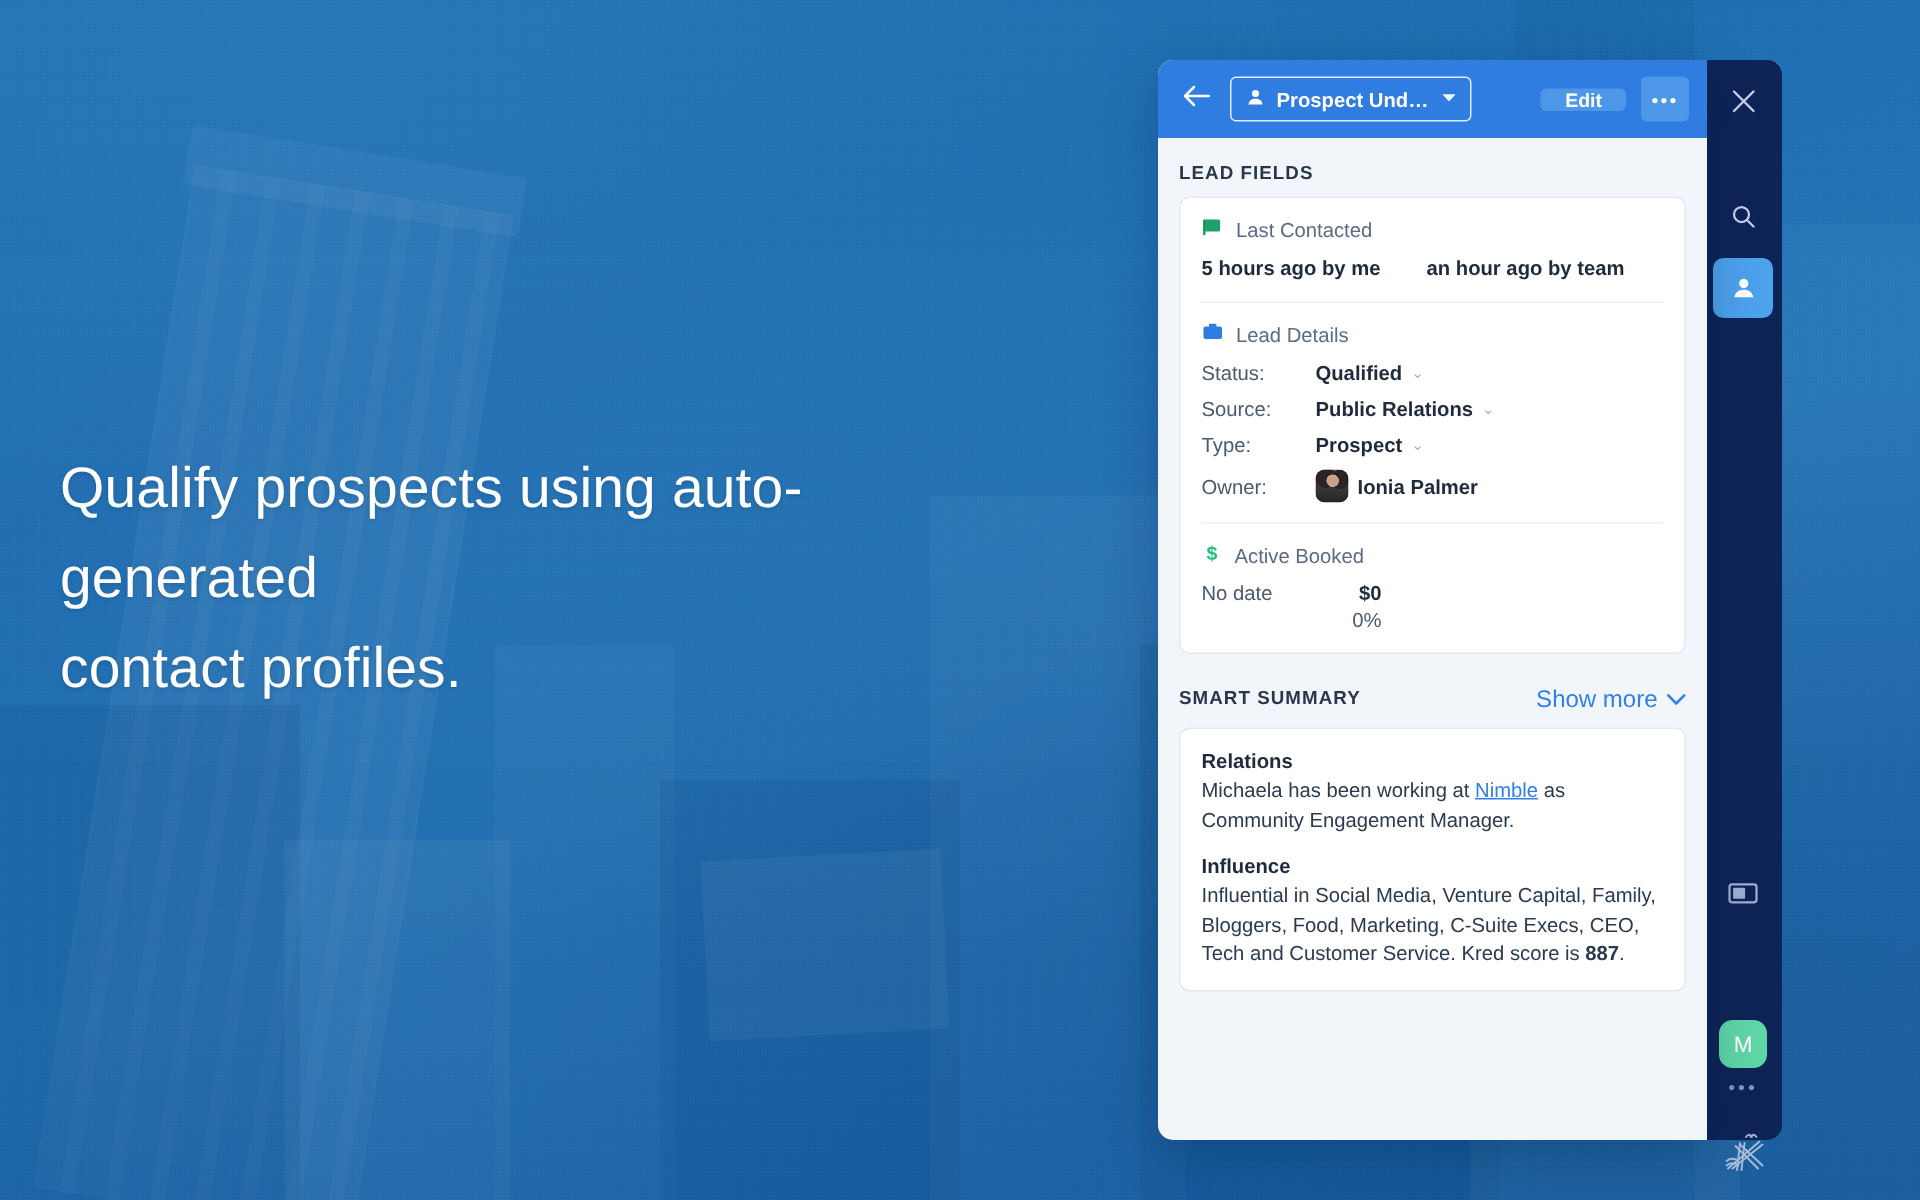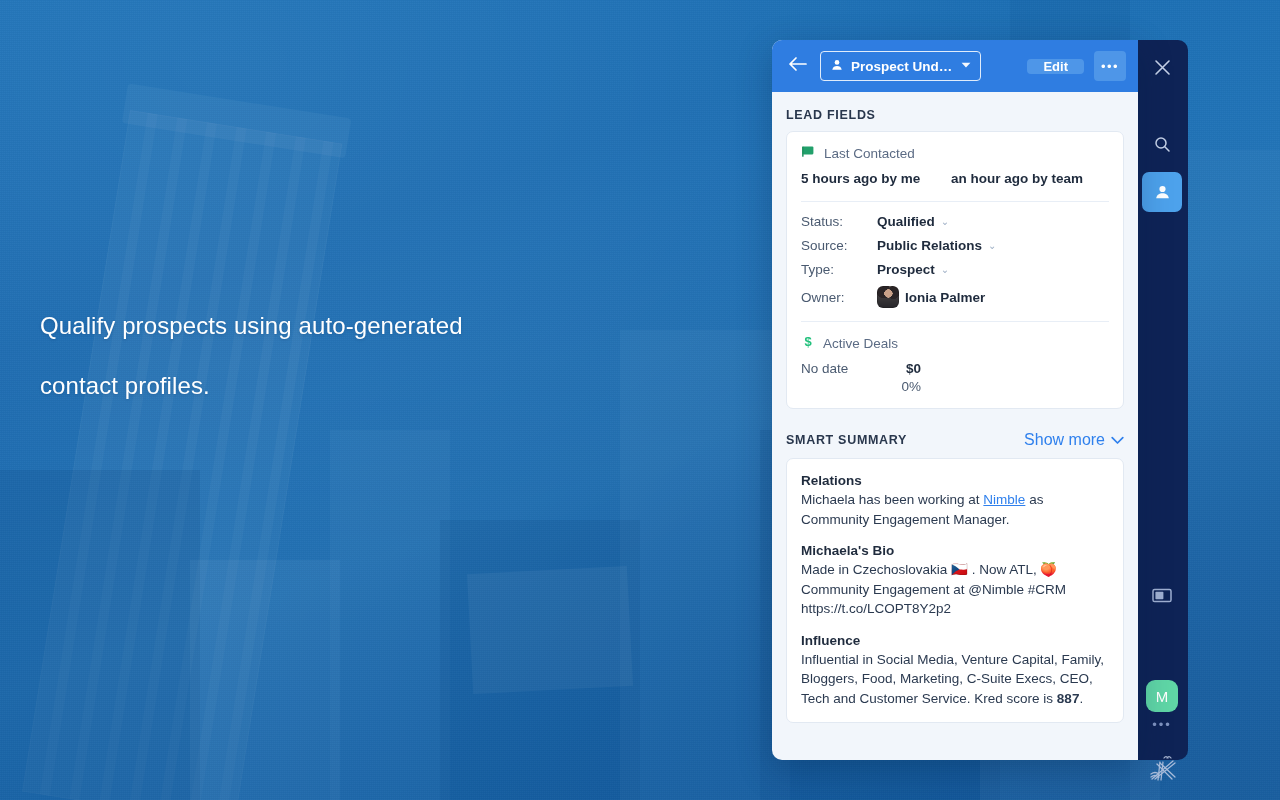--- a/index.html
+++ b/index.html
@@ -47,21 +47,21 @@
   }
   .haze {
     position:absolute; inset:0;
     background: linear-gradient(180deg, rgba(28,112,180,0.55) 0%, rgba(24,100,168,0.35) 45%, rgba(20,92,160,0.55) 100%);
   }
 
   
   #hero {
     position: absolute; left: 40px; top: 296px; width: 660px;
     color: #ffffff;
-    font-size: 24px;
+    font-size: 38px;
     font-weight: 300;
     line-height: 60px;
     letter-spacing: 0.1px;
     text-shadow: 0 1px 3px rgba(0,40,80,0.18);
   }
 
   
   #rail {
     position: absolute; left: 1136px; top: 40px; width: 52px; height: 720px;
     background: #0e2356;
@@ -123,21 +123,21 @@
     font-size: 13px; font-weight: 700;
     display:flex; align-items:center; justify-content:center;
   }
   #more-btn {
     width: 32px; height: 30px; border-radius: 4px; background: #4e96e8;
     color:#fff; display:flex; align-items:center; justify-content:center;
     font-size: 13px; letter-spacing: 1.5px; line-height: 1;
   }
 
   .section-head {
-    display:flex; align-items:center; justify-content:space-between;
+    display:flex; justify-content:space-between;
     padding: 16px 14px 9px 14px;
   }
   .section-title {
     font-size: 12.5px; font-weight: 700; color:#29374d; letter-spacing: 0.7px;
   }
   #show-more {
     display:flex; align-items:center; gap:6px;
     font-size: 16px; color:#2f80ed; font-weight: 400;
   }
 
@@ -352,20 +352,29 @@
         <span>Last Contacted</span>
       </div>
 
       <div class="lc-row">
         <div class="a">5 hours ago by me</div>
         <div>an hour ago by team</div>
       </div>
 
       <div class="hr"></div>
 
+      <div class="grp-head">
+        <span>
+          <svg width="15" height="15" viewBox="0 0 15 15">
+              <rect x="5" y="1.8" width="5" height="2.4" rx="0.8" fill="#2f7de1"></rect>
+              <rect x="1.3" y="3.6" width="12.4" height="8.4" rx="1.4" fill="#2f7de1"></rect>
+            </svg>
+        </span>
+        <span>Lead Details</span>
+      </div>
 
       <div class="fld">
         <div class="k">Status:</div>
         <div class="v">
           <span>Qualified</span>
           <span class="chev">⌄</span>
         </div>
       </div>
 
       <div class="fld">
@@ -393,21 +402,21 @@
       </div>
 
       <div class="hr"></div>
 
       <div class="grp-head">
         <span>
           <svg width="14" height="15" viewBox="0 0 14 15">
               <text x="7" y="12.2" text-anchor="middle" font-family="Liberation Sans, sans-serif" font-size="13" font-weight="700" fill="#22c07c">$</text>
             </svg>
         </span>
-        <span>Active Deals</span>
+        <span>Active Booked</span>
       </div>
 
       <div class="deal-row">
         <div class="deal-date">No date</div>
         <div class="deal-right">
           <div class="deal-amt">$0</div>
           <div class="deal-pct">0%</div>
         </div>
       </div>
 
@@ -427,24 +436,20 @@
   </div>
 
   <div class="card">
     <div class="card-pad" style="padding:14px">
 
       <div class="sum-block">
         <div class="sum-h">Relations</div>
         <div class="sum-p"><span>Michaela has been working at </span><a href="#">Nimble</a><span> as Community Engagement Manager.</span></div>
       </div>
 
-      <div class="sum-block">
-        <div class="sum-h">Michaela's Bio</div>
-        <div class="sum-p">Made in Czechoslovakia 🇨🇿 . Now ATL, 🍑 Community Engagement at @Nimble #CRM https://t.co/LCOPT8Y2p2</div>
-      </div>
 
       <div class="sum-block">
         <div class="sum-h">Influence</div>
         <div class="sum-p"><span>Influential in Social Media, Venture Capital, Family, Bloggers, Food, Marketing, C-Suite Execs, CEO, Tech and Customer Service. Kred score is </span><b>887</b><span>.</span></div>
       </div>
 
     </div>
   </div>
 
 </div>

